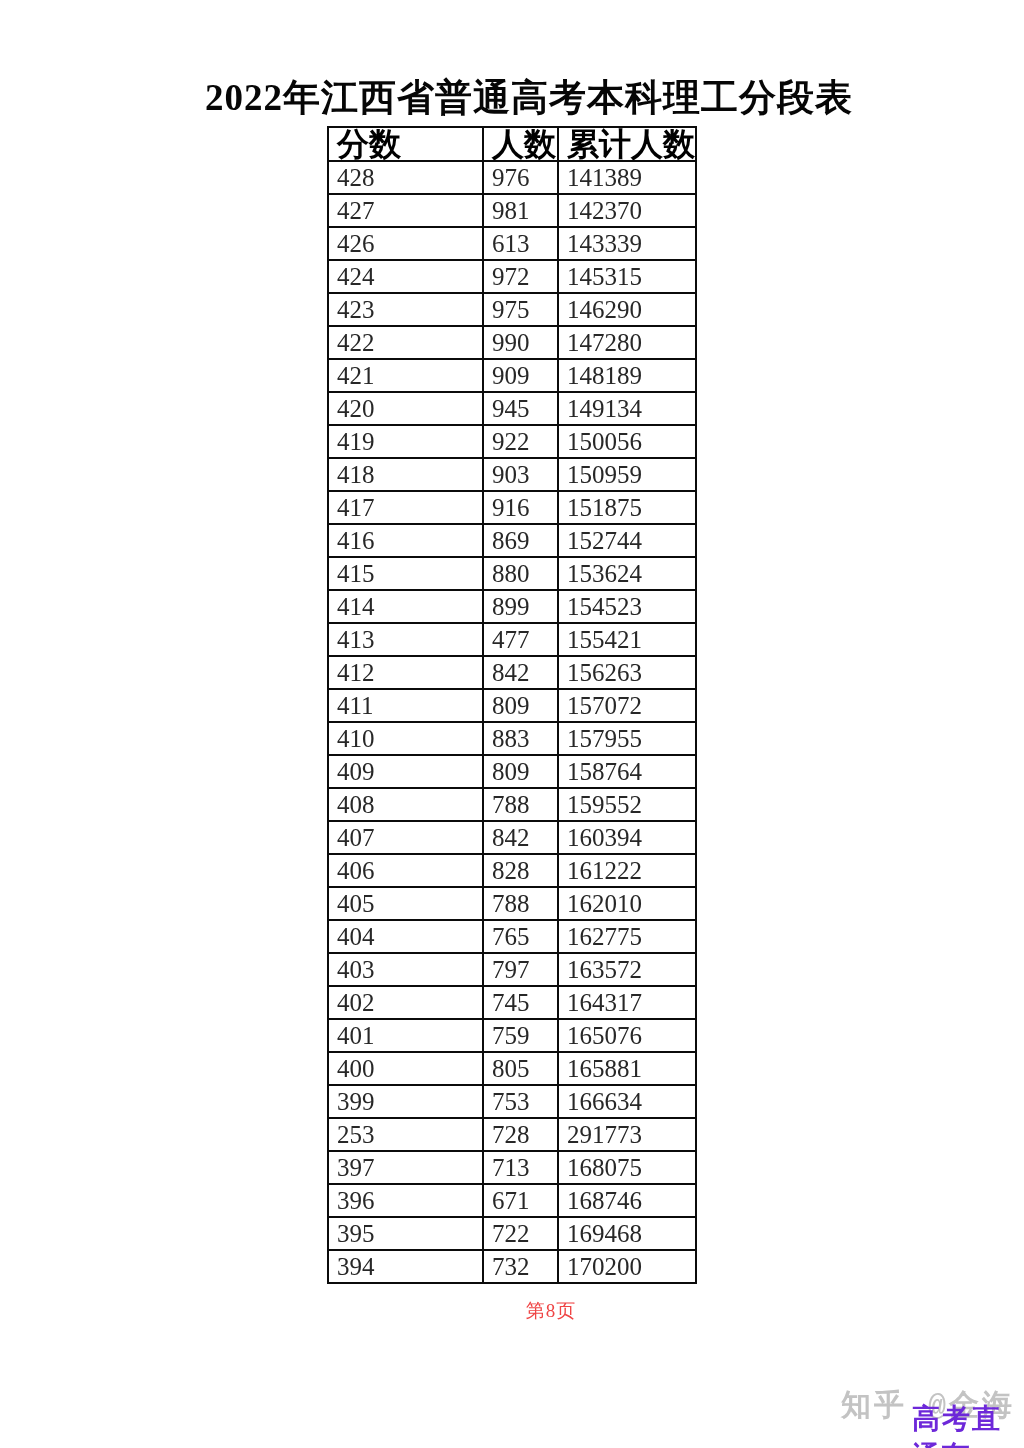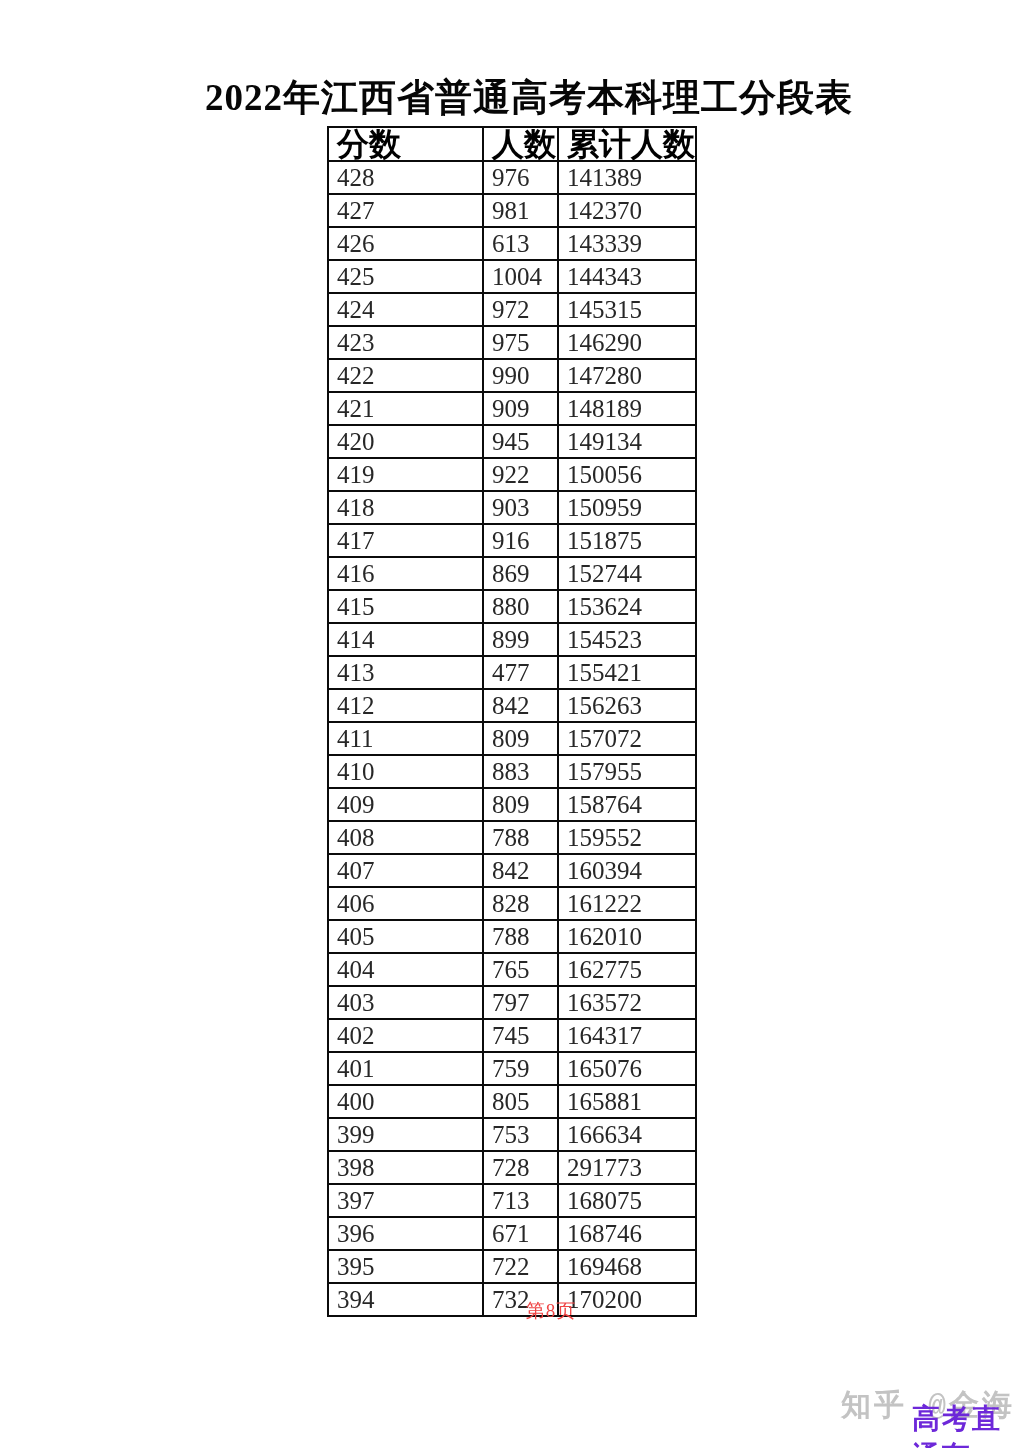--- a/index.html
+++ b/index.html
@@ -120,25 +120,20 @@
         <td>427</td>
         <td>981</td>
         <td>142370</td>
       </tr>
         <tr>
         <td>426</td>
         <td>613</td>
         <td>143339</td>
       </tr>
         <tr>
-        <td>425</td>
-        <td>1004</td>
-        <td>144343</td>
-      </tr>
-        <tr>
         <td>424</td>
         <td>972</td>
         <td>145315</td>
       </tr>
         <tr>
         <td>423</td>
         <td>975</td>
         <td>146290</td>
       </tr>
         <tr>
@@ -255,21 +250,21 @@
         <td>400</td>
         <td>805</td>
         <td>165881</td>
       </tr>
         <tr>
         <td>399</td>
         <td>753</td>
         <td>166634</td>
       </tr>
         <tr>
-        <td>398</td>
+        <td>253</td>
         <td>728</td>
         <td>291773</td>
       </tr>
         <tr>
         <td>397</td>
         <td>713</td>
         <td>168075</td>
       </tr>
         <tr>
         <td>396</td>

